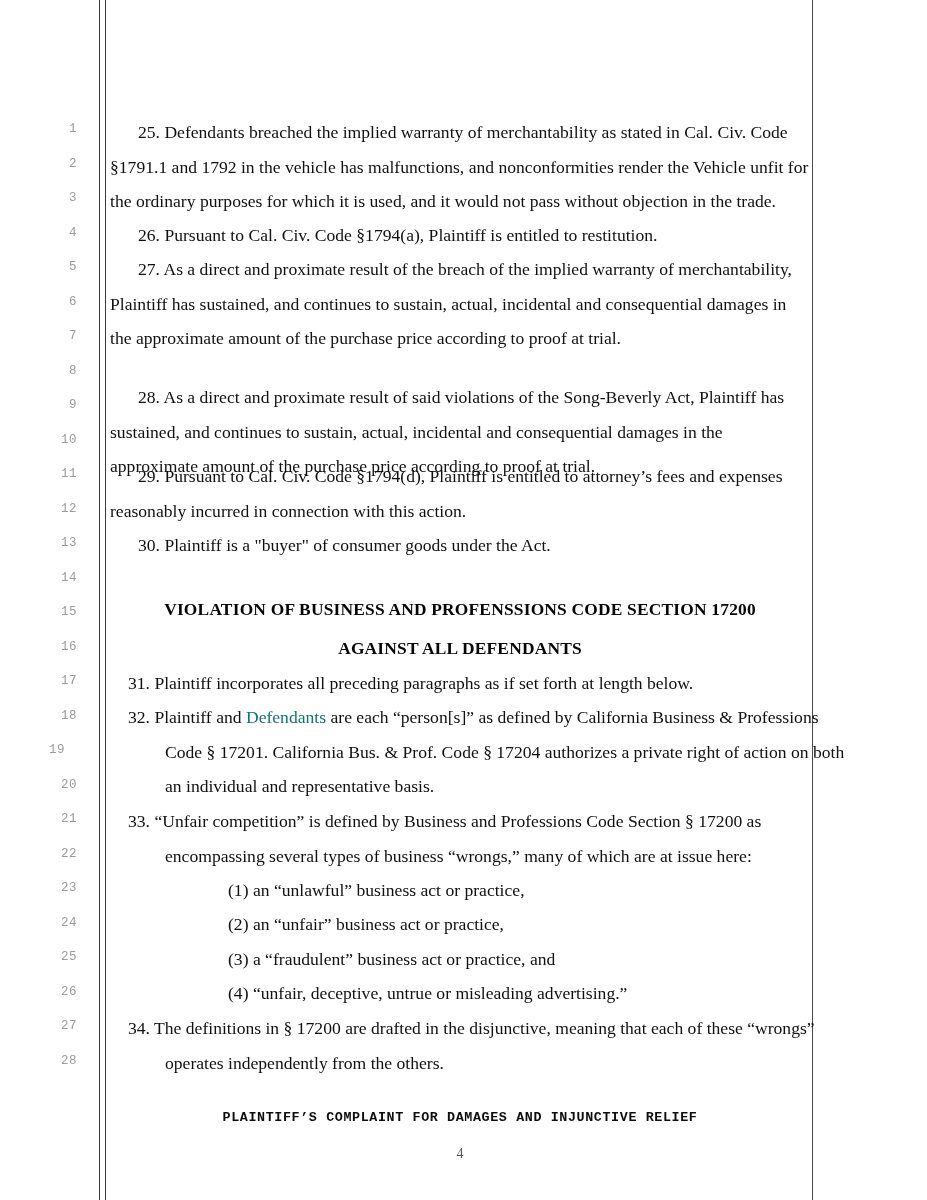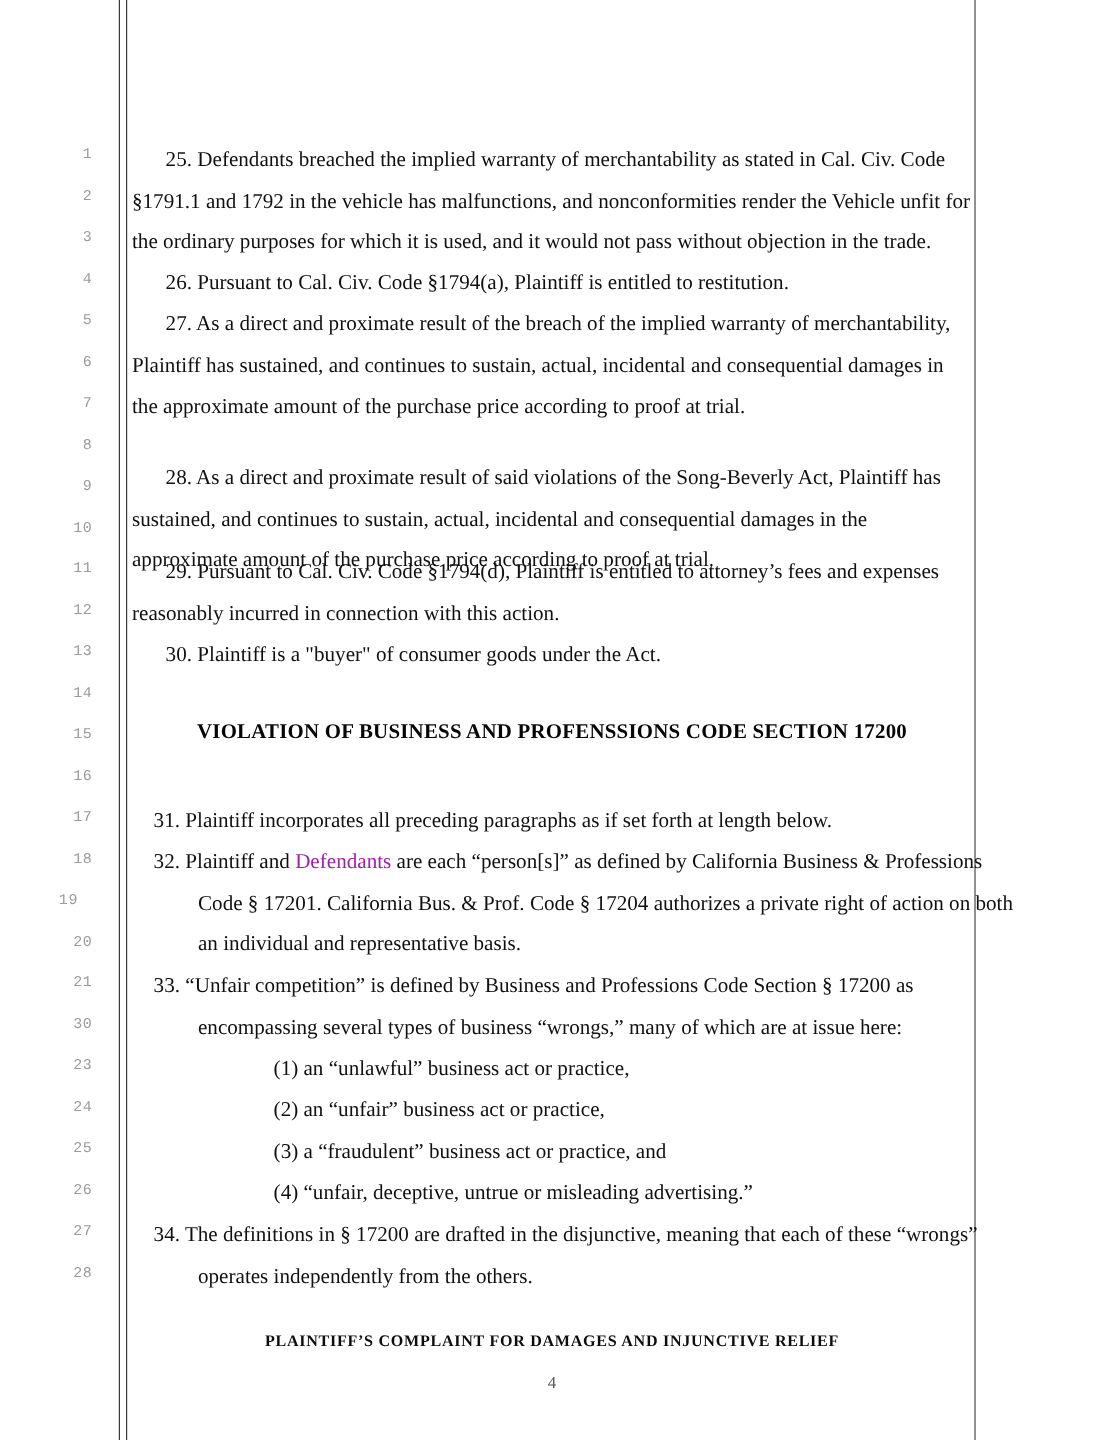--- a/index.html
+++ b/index.html
@@ -95,30 +95,30 @@
     left: 0;
     width: 700px;
     text-align: center;
     font-weight: bold;
     font-size: 17.4px;
     line-height: 34.5px;
     color: #060606;
     letter-spacing: 0.2px;
   }
 
-  .muted-word { color: #a21caf; }
+  .muted-word { color: #0f766e; }
 
   
   #footer-title {
     position: absolute;
     left: 110px;
     width: 700px;
     top: 1110px;
     text-align: center;
-    font-family: Liberation Serif, serif;
+    font-family: Liberation Mono, monospace;
     font-weight: bold;
     font-size: 13.4px;
     letter-spacing: 0.6px;
     color: #0d0d0d;
   }
   #page-number {
     position: absolute;
     left: 110px;
     width: 700px;
     top: 1146px;
@@ -151,21 +151,21 @@
       <div class="line-number" style="top: 501.5px;">12</div>
       <div class="line-number" style="top: 536px;">13</div>
       <div class="line-number" style="top: 570.5px;">14</div>
       <div class="line-number" style="top: 605px;">15</div>
       <div class="line-number" style="top: 639.5px;">16</div>
       <div class="line-number" style="top: 674px;">17</div>
       <div class="line-number" style="top: 708.5px;">18</div>
       <div class="line-number" style="top: 743px; text-align: center;">19</div>
       <div class="line-number" style="top: 777.5px;">20</div>
       <div class="line-number" style="top: 812px;">21</div>
-      <div class="line-number" style="top: 846.5px;">30</div>
+      <div class="line-number" style="top: 846.5px;">22</div>
       <div class="line-number" style="top: 881px;">23</div>
       <div class="line-number" style="top: 915.5px;">24</div>
       <div class="line-number" style="top: 950px;">25</div>
       <div class="line-number" style="top: 984.5px;">26</div>
       <div class="line-number" style="top: 1019px;">27</div>
       <div class="line-number" style="top: 1053.5px;">28</div>
     </div>
 
   <div id="body-column">
 
@@ -175,20 +175,21 @@
 
     <div class="para indent-first" style="top:252px;">27. As a direct and proximate result of the breach of the implied warranty of merchantability, Plaintiff has sustained, and continues to sustain, actual, incidental and consequential damages in the approximate amount of the purchase price according to proof at trial.</div>
 
     <div class="para indent-first" style="top:356px;margin-top:24px;">28. As a direct and proximate result of said violations of the Song-Beverly Act, Plaintiff has sustained, and continues to sustain, actual, incidental and consequential damages in the approximate amount of the purchase price according to proof at trial.</div>
 
     <div class="para indent-first" style="top:459px;">29. Pursuant to Cal. Civ. Code §1794(d), Plaintiff is entitled to attorney’s fees and expenses reasonably incurred in connection with this action.</div>
 
     <div class="para indent-first" style="top:528px;">30. Plaintiff is a "buyer" of consumer goods under the Act.</div>
 
     <div class="heading" style="top:592px;">VIOLATION OF BUSINESS AND PROFENSSIONS CODE SECTION 17200</div>
+    <div class="heading" style="top:631px;">AGAINST ALL DEFENDANTS</div>
 
     <div class="para hanging" style="top:666px;">31. Plaintiff incorporates all preceding paragraphs as if set forth at length below.</div>
 
     <div class="para hanging" style="top:700px;"><span>32. Plaintiff and </span><span class="muted-word">Defendants</span><span> are each “person[s]” as defined by California Business &amp; Professions Code § 17201. California Bus. &amp; Prof. Code § 17204 authorizes a private right of action on both an individual and representative basis.</span></div>
 
     <div class="para hanging" style="top:804px;">33. “Unfair competition” is defined by Business and Professions Code Section § 17200 as encompassing several types of business “wrongs,” many of which are at issue here:</div>
 
     <div class="para subitem" style="top:873px;">(1) an “unlawful” business act or practice,</div>
     <div class="para subitem" style="top:907px;">(2) an “unfair” business act or practice,</div>
     <div class="para subitem" style="top:942px;">(3) a “fraudulent” business act or practice, and</div>

